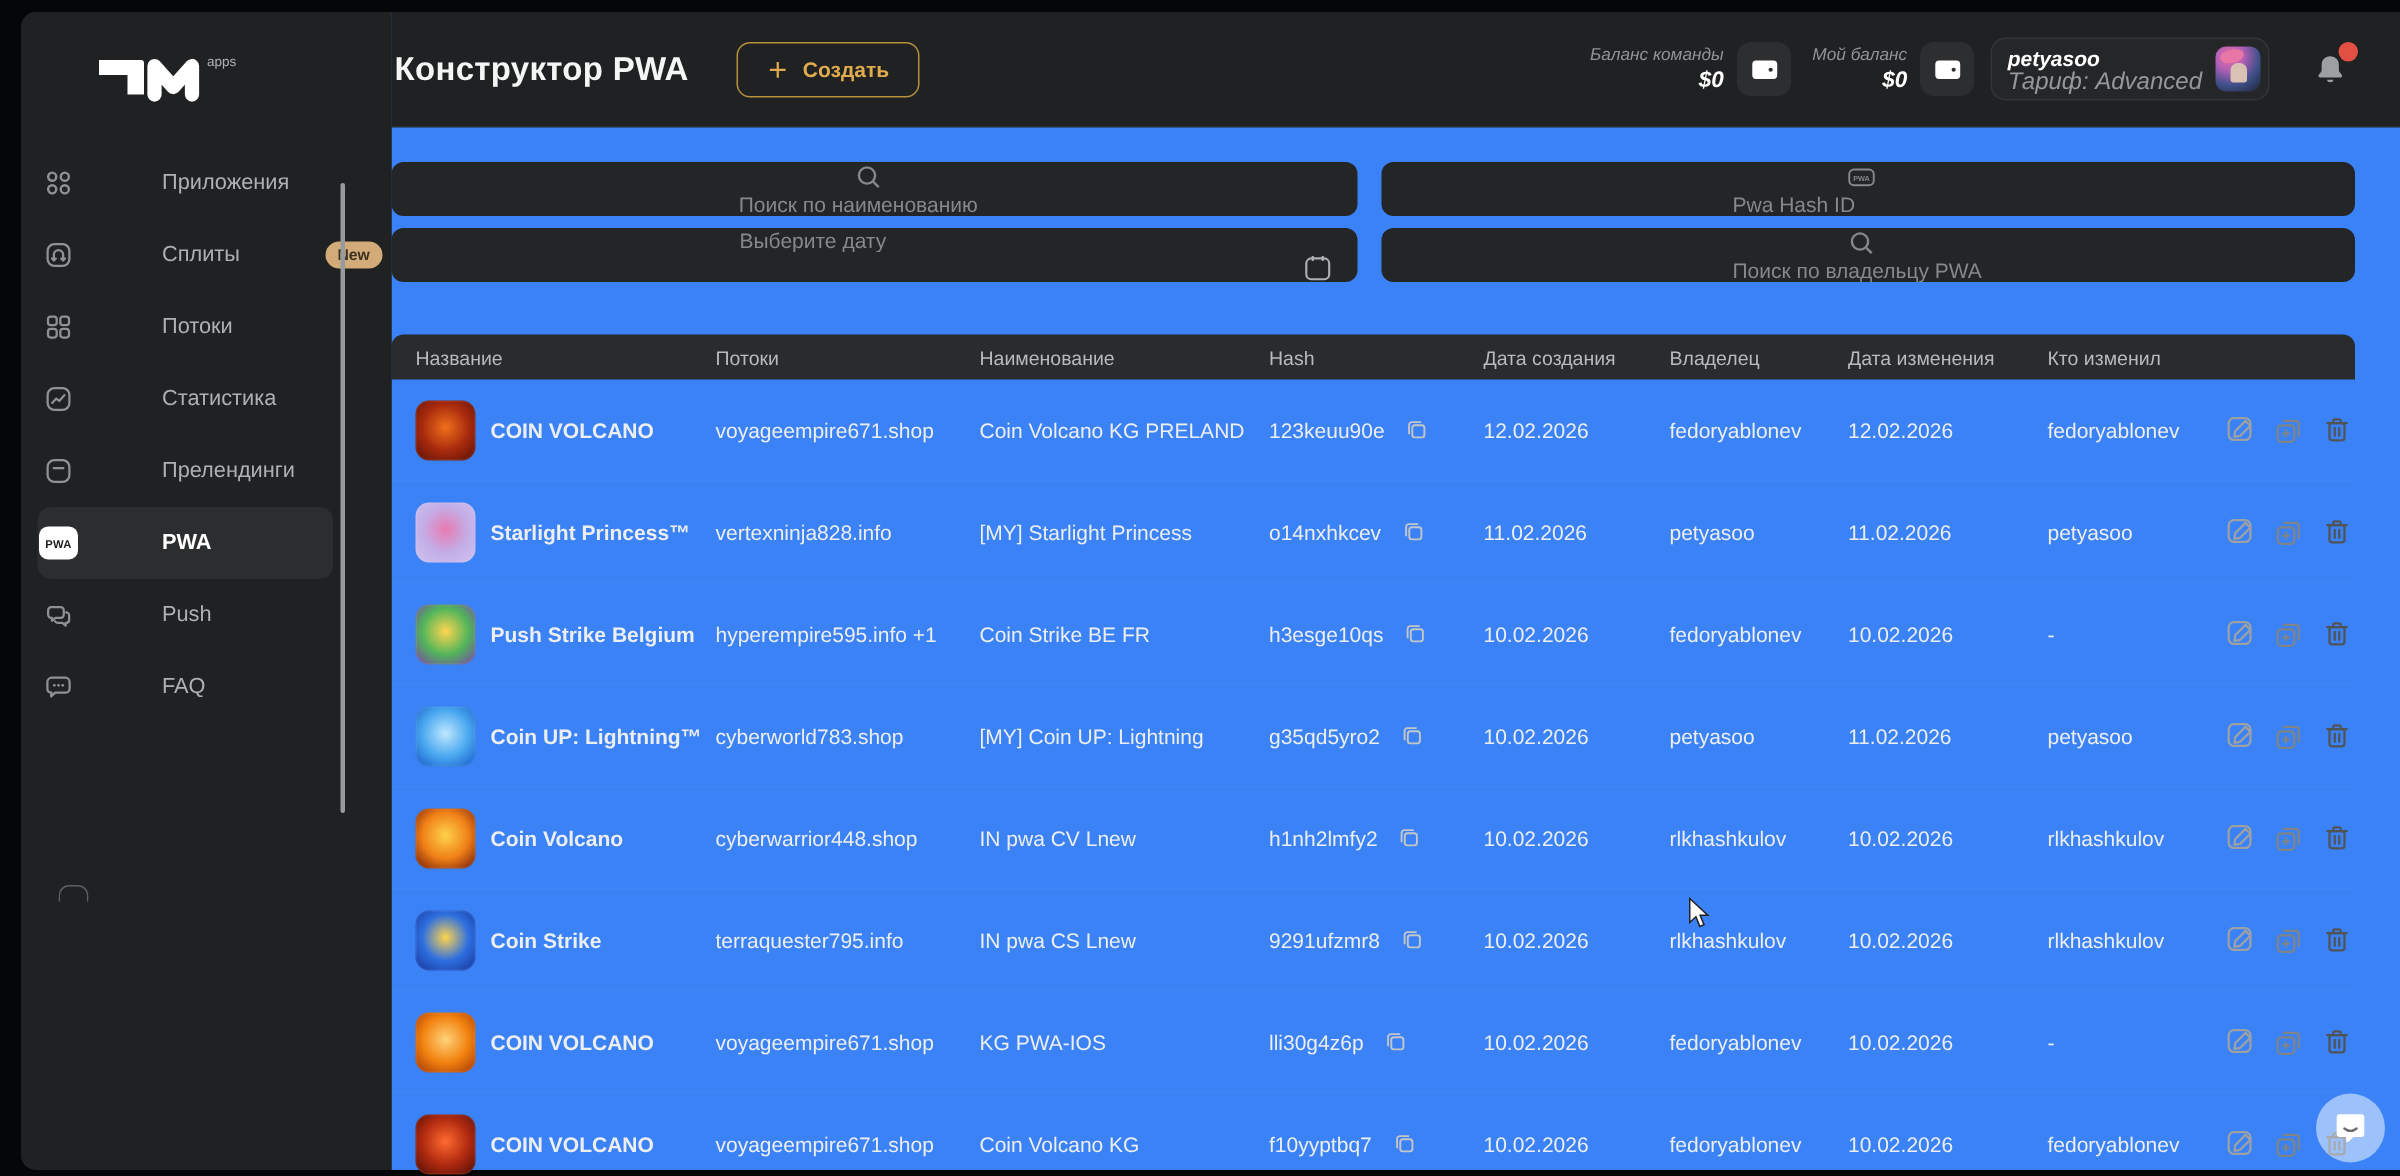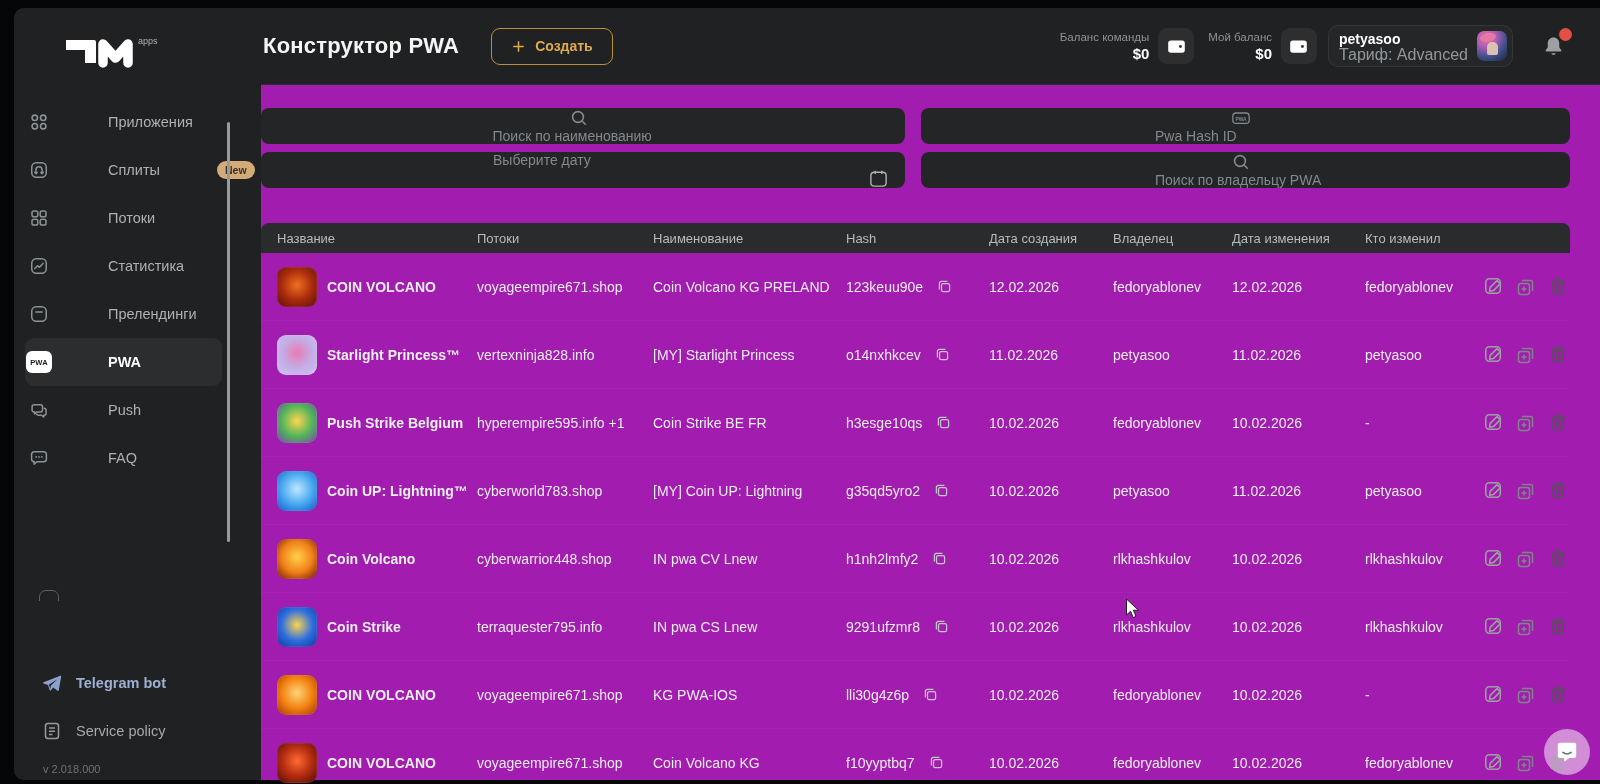--- a/index.html
+++ b/index.html
@@ -21,26 +21,26 @@
   .side-footer { position:absolute; left:0; bottom:0; width:100%; }
   .foot-item { display:flex; align-items:center; padding-left:28px; height:48px; font-size:14.5px; cursor:pointer; }
   .foot-item .icon { width:20px; height:20px; margin-right:14px; }
   .foot-item .icon svg { width:20px; height:20px; display:block; }
   .foot-tg { color:#9db0d4; font-weight:bold; }
   .foot-tg .icon { color:#8ba1cc; }
   .foot-policy { color:#a6a9ac; }
   .foot-policy .icon { color:#979a9d; }
   .version { color:#6e7275; font-size:11px; padding:8px 0 5px 29px; }
   
-  .main { flex:1; display:flex; flex-direction:column; background:#a21caf; min-width:0; }
+  .main { flex:1; display:flex; flex-direction:column; background:#3b82f6; min-width:0; }
   .topbar { height:77px; flex:0 0 77px; display:flex; align-items:center; background:#1f2122; border-bottom:1px solid rgba(255,255,255,0.055); padding-right:35px; }
   .page-title { color:#f4f5f5; font-size:22px; font-weight:bold; letter-spacing:.2px; margin-left:2px; }
   .btn-create { margin-left:32px; height:37px; padding:0 19px; display:flex; align-items:center; gap:9px; background:transparent; border:1.5px solid #b8913f; border-radius:9px; color:#e0ab4e; font-size:14px; font-weight:bold; cursor:pointer; font-family:inherit; }
   .btn-create svg { width:15px; height:15px; }
-  .top-right { margin-left:auto; display:flex; align-items:center; }
+  .top-right { margin-left:auto; display:flex; align-items:center;font-style:italic; }
   .balance { text-align:right; }
   .balance .bl { color:#8f9397; font-size:11.5px; }
   .balance .bv { color:#fff; font-size:15px; font-weight:bold; margin-top:2px; }
   .wallet-btn { width:36px; height:36px; background:#2c2e30; border-radius:9px; display:flex; align-items:center; justify-content:center; margin-left:9px; cursor:pointer; border:none; }
   .wallet-btn svg { width:21px; height:21px; }
   .gap14 { width:14px; }
   .profile { margin-left:11px; height:42px; background:#242627; border:1px solid rgba(255,255,255,0.07); border-radius:10px; display:flex; align-items:center; padding:0 5px 0 10px; cursor:pointer; }
   .profile .pname { color:#fff; font-size:14px; font-weight:bold; line-height:15px; }
   .profile .pplan { color:#94989b; font-size:16px; line-height:13px; margin-top:1px; }
   .avatar { width:30px; height:30px; border-radius:7px; margin-left:9px;
@@ -167,40 +167,20 @@
               <circle cx="12.8" cy="8.9" r="0.9" fill="currentColor" stroke="none"></circle>
             </svg>
           </span>
           <span>FAQ</span>
         </div>
       </nav>
     <div class="side-scrollbar"></div>
     <div class="partial-item">
         <i></i>
       </div>
-    <div class="side-footer">
-      <div class="foot-item foot-tg">
-        <span class="icon">
-            <svg viewBox="0 0 20 20" fill="currentColor">
-              <path d="M18.2 2.8L1.6 9.2c-.8.3-.8 1.1.1 1.4l4.3 1.4 1.6 4.9c.2.7 1 .8 1.4.3l2.2-2.6 4.3 3.1c.5.4 1.2.1 1.3-.5l2.3-13.3c.1-.8-.4-1.3-.9-1.1zM6.9 11.7l8.5-5.4-6.7 6.5-.3 2.9-1.5-4z"></path>
-            </svg>
-          </span>
-        <span>Telegram bot</span>
-      </div>
-      <div class="foot-item foot-policy">
-        <span class="icon">
-            <svg viewBox="0 0 20 20" fill="none" stroke="currentColor" stroke-width="1.5">
-              <rect x="3.5" y="2.5" width="13" height="15" rx="2.5"></rect>
-              <path d="M7 7h6M7 10.2h6M7 13.4h3.5"></path>
-            </svg>
-          </span>
-        <span>Service policy</span>
-      </div>
-      <div class="version">v 2.018.000</div>
-    </div>
   </aside>
 
   <main class="main">
     <header class="topbar">
       <h1 class="page-title">Конструктор PWA</h1>
       <button class="btn-create">
         <svg viewBox="0 0 20 20" fill="none" stroke="currentColor" stroke-width="2">
             <path d="M10 3v14M3 10h14"></path>
           </svg>
         <span>Создать</span>

